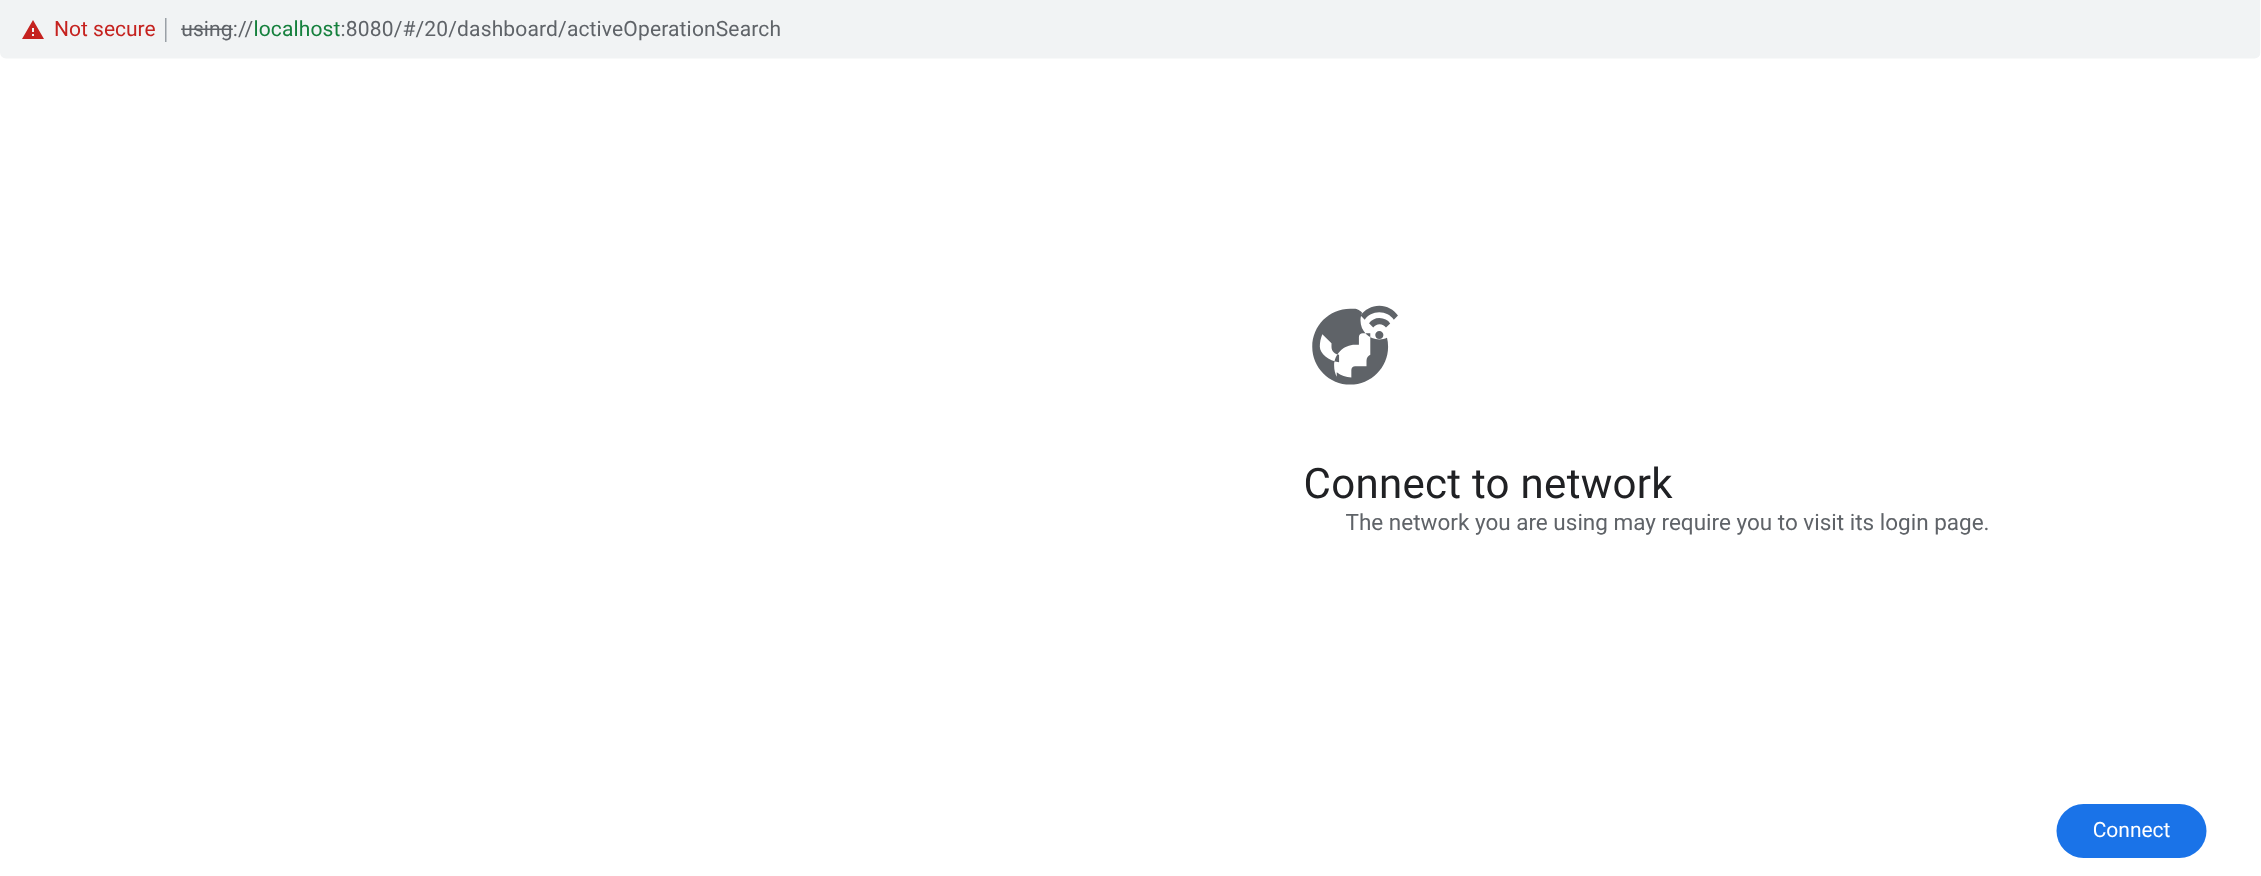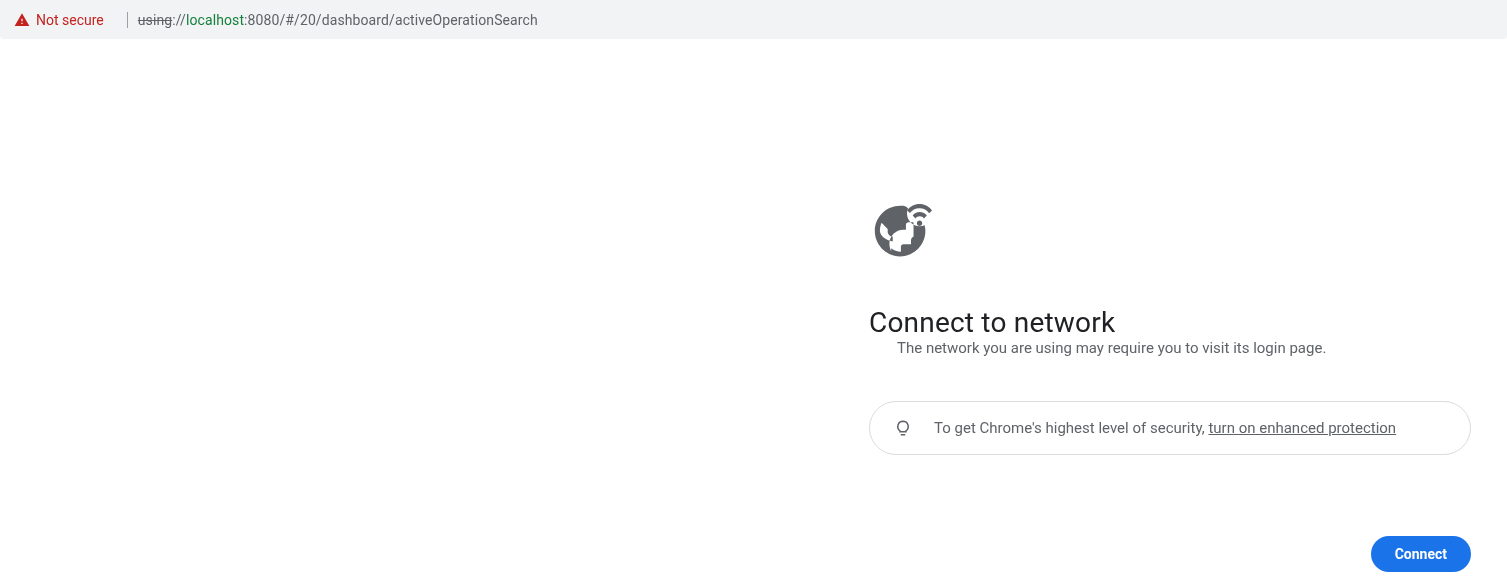--- a/index.html
+++ b/index.html
@@ -21,21 +21,21 @@
       color: #5f6368;
     }
     .warn-icon {
       width: 16px;
       height: 16px;
       margin-right: 6px;
       flex-shrink: 0;
     }
     .not-secure {
       color: #c5221f;
-      margin-right: 23px;
+      margin-right: 6px;
     }
     .divider {
       width: 1px;
       height: 16px;
       background: #9aa0a6;
       margin-right: 10px;
     }
     .url-text {
       color: #5f6368;
       letter-spacing: 0.1px;
@@ -91,21 +91,20 @@
       right: 36px;
       bottom: 12px;
       background: #1a73e8;
       color: #fff;
       border: none;
       border-radius: 20px;
       padding: 10px 24px;
       font-size: 14px;
       cursor: pointer;
       font-family: inherit;
-      font-weight: bold;
     }
   </style>
 </head>
 <body>
 
 <div class="address-bar">
   <svg class="warn-icon" viewBox="0 0 24 24">
     <path fill="#c5221f" d="M1 21h22L12 2 1 21zm12-3h-2v-2h2v2zm0-4h-2v-4h2v4z"></path>
   </svg>
   <span class="not-secure">Not secure</span>
@@ -119,23 +118,15 @@
   <div class="hero-icon">
     <svg viewBox="0 0 72 72" width="70" height="70">
       <g fill="#5f6368">
         <path d="M32 6C17.64 6 6 17.64 6 32s11.64 26 26 26 26-11.64 26-26c0-2.1-.26-4.14-.74-6.1-1.6.68-3.34 1.1-5.18 1.1-7.18 0-13-5.82-13-13 0-1.84.42-3.58 1.1-5.18C38.14 6.26 36.1 6 34 6h-2zm-9.2 46.6c-1.02-2.04-1.8-4.86-1.8-7.6 0-7.94 6.46-14.4 14.4-14.4h2.6v-5.2c0-1.44 1.16-2.6 2.6-2.6h5.2v14.8c-1.52.68-2.6 2.2-2.6 3.98v3.82h-7.8c-1.44 0-2.6 1.16-2.6 2.6v5.2c-3.7-.2-7.14-1.3-10-3.6zm-11.6-20.6c0-3.04.62-5.94 1.72-8.58L19.2 29.7v2.6c0 2.86 2.34 5.2 5.2 5.2v5.14c-7.26-.72-13.2-6.32-13.2-10.64z"></path>
         <path d="M52 4c-5.3 0-9.96 2.62-12.84 6.62L42 13.46c2.14-3.08 5.82-5.06 9.94-5.06 4.16 0 7.86 2.02 10 5.14l2.84-2.84C61.92 6.66 57.28 4 52 4zm0 8.4c-2.9 0-5.48 1.42-7.08 3.6l2.9 2.9c.96-1.4 2.56-2.3 4.36-2.3s3.42.92 4.38 2.34l2.9-2.9c-1.6-2.2-4.2-3.64-7.46-3.64zM52 21.2c-1.54 0-2.8 1.26-2.8 2.8s1.26 2.8 2.8 2.8 2.8-1.26 2.8-2.8-1.26-2.8-2.8-2.8z"></path>
       </g>
     </svg>
   </div>
   <h1 class="title">Connect to network</h1>
   <p class="subtitle">The network you are using may require you to visit its login page.</p>
-  <div class="tip-box">
-    <svg class="bulb-icon" viewBox="0 0 24 24">
-      <path fill="none" stroke="#5f6368" stroke-width="2" d="M9 21h6M10 17h4M12 3a7 7 0 0 0-4 12.7V17h8v-1.3A7 7 0 0 0 12 3z"></path>
-    </svg>
-    <span>
-      <span>To get Chrome's highest level of security, </span><a class="tip-link">turn on enhanced protection</a>
-    </span>
-  </div>
 </div>
 
 <button class="connect-btn">Connect</button>
 
 </body></html>

